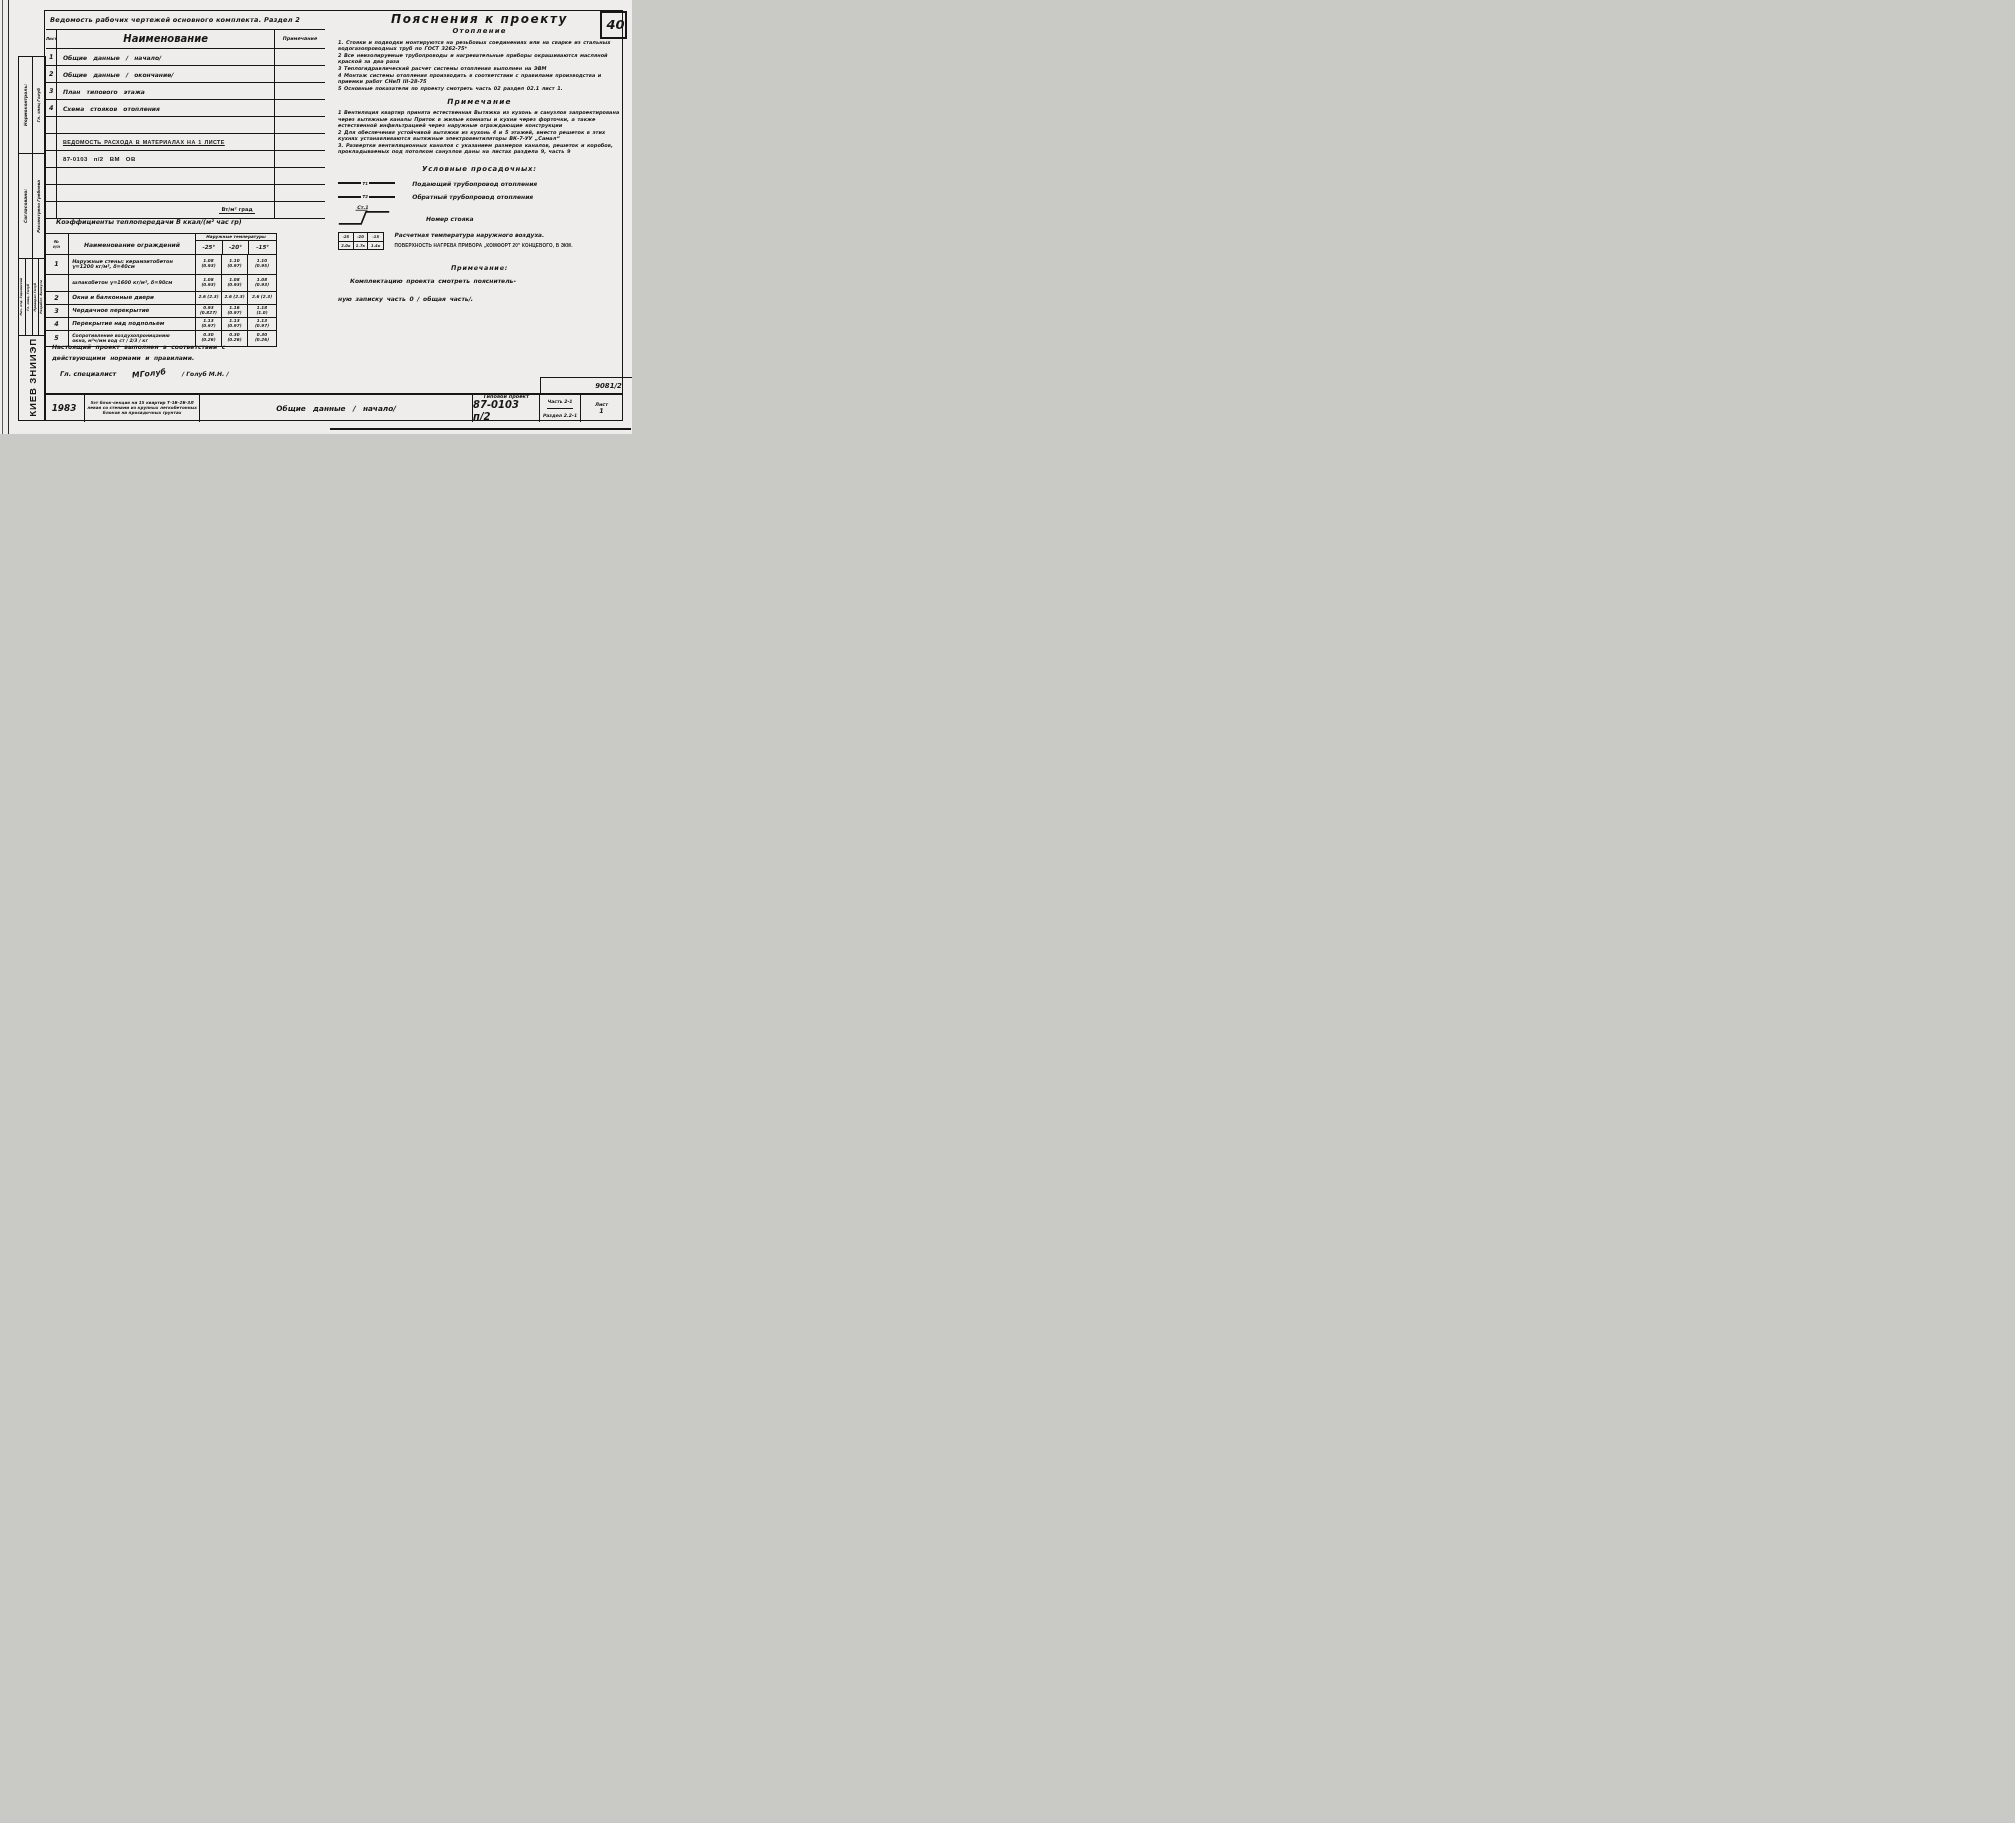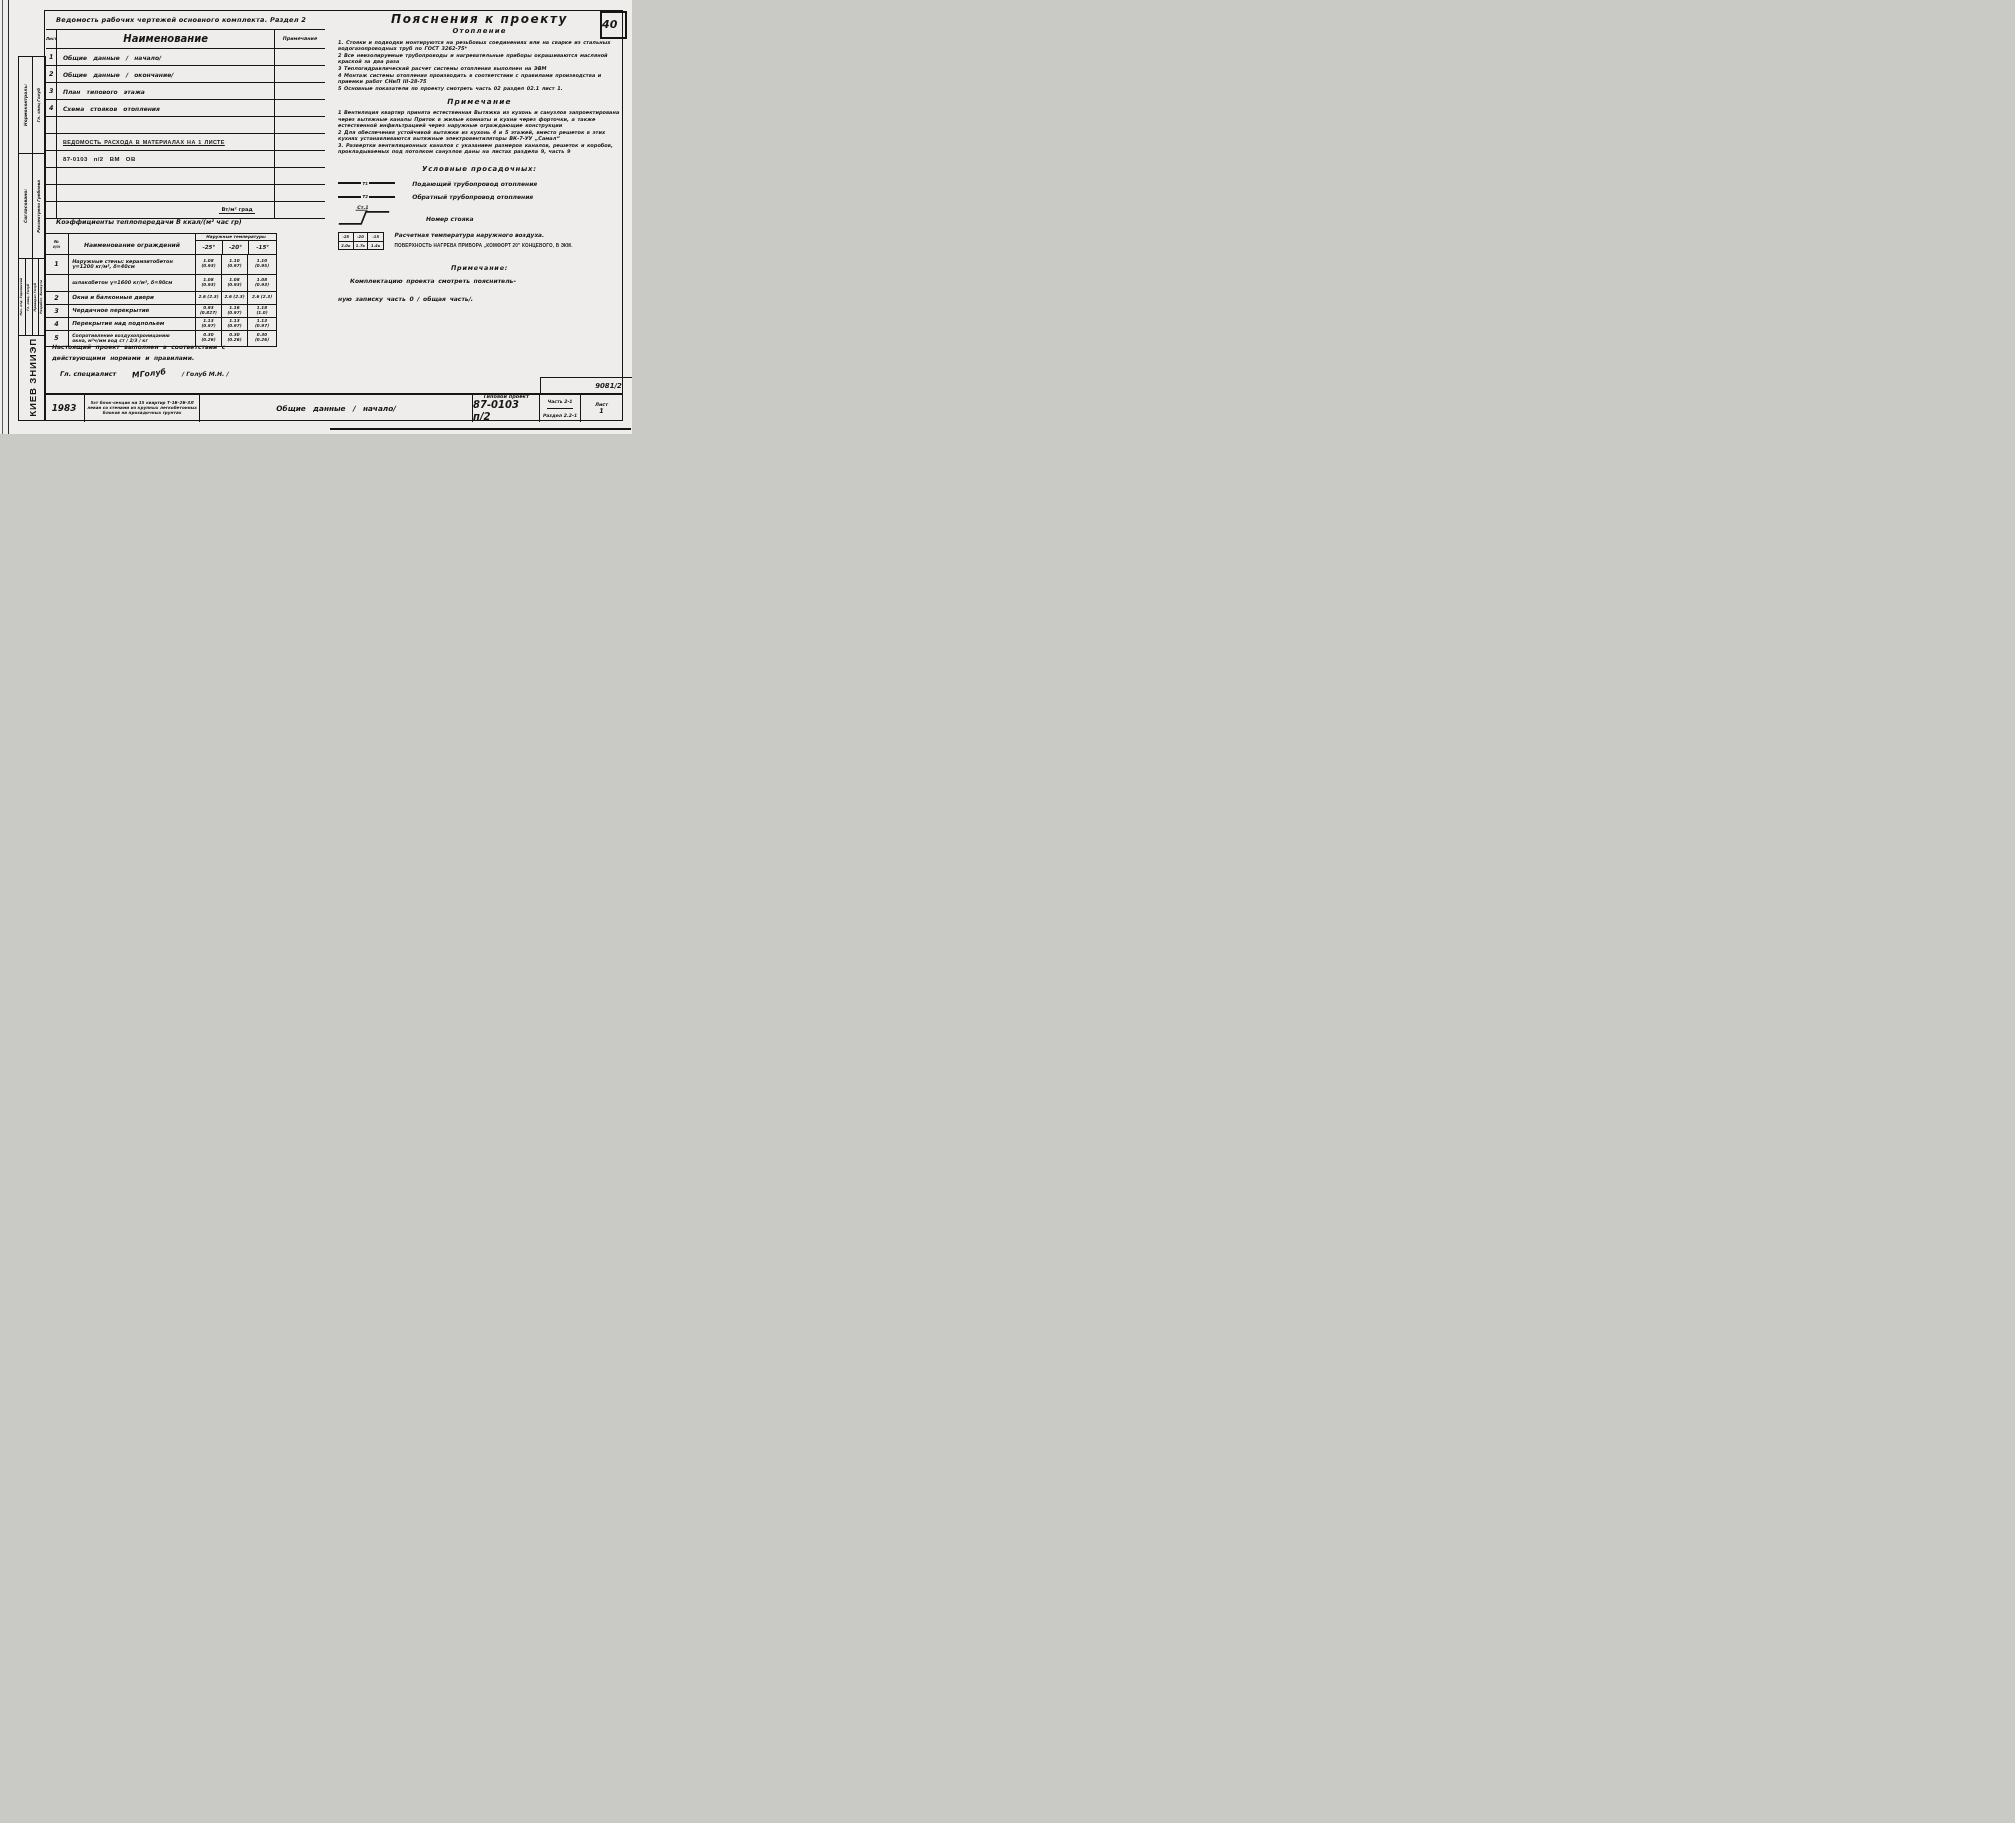--- a/index.html
+++ b/index.html
@@ -7,24 +7,24 @@
          font-family:"DejaVu Sans",sans-serif;overflow:hidden;}
   .hw{font-style:italic;font-weight:bold;}
   .ml{white-space:pre-line;}
   .rot{writing-mode:vertical-rl;transform:rotate(180deg);}
   
   .main-frame{position:absolute;left:44px;top:10px;width:577px;height:409px;border:1.6px solid #171614;}
   .edge1{position:absolute;left:2.4px;top:0;width:0.8px;height:434px;background:#5a5955;}
   .edge2{position:absolute;left:8px;top:0;width:1.2px;height:434px;background:#2a2926;}
   
   .pagebox{position:absolute;left:600px;top:11.3px;width:22.6px;height:23.4px;border:2px solid #171614;
-           display:flex;align-items:center;justify-content:flex-start;font-size:11px;}
+           display:flex;align-items:center;justify-content:flex-end;font-size:13px;}
   
   .reg{position:absolute;left:46px;top:16px;width:279px;}
-  .reg-title{height:12.5px;border-bottom:1.6px solid #171614;font-size:6.6px;padding-left:10px;letter-spacing:0.2px;}
+  .reg-title{height:12.5px;border-bottom:1.6px solid #171614;font-size:6.6px;padding-left:4px;letter-spacing:0.2px;}
   .reg-head,.reg-row{display:grid;grid-template-columns:11.3px 1fr 50px;}
   .reg-head{height:18.5px;border-bottom:1.6px solid #171614;}
   .reg-head>div,.reg-row>div{border-right:1.2px solid #171614;display:flex;align-items:center;justify-content:center;overflow:hidden;}
   .reg-head>div:first-child{font-size:4px;}
   .reg-head>div:nth-child(2){font-size:10px;}
   .reg-head>div:last-child{font-size:4.8px;border-right:none;}
   .reg-row{height:16px;border-bottom:1.2px solid #171614;}
   .reg-row .c-num{font-size:6.4px;}
   .reg-row .c-name{justify-content:flex-start;padding-left:5.6px;font-size:6px;word-spacing:4px;}
   .reg-row .c-note{border-right:none;}

